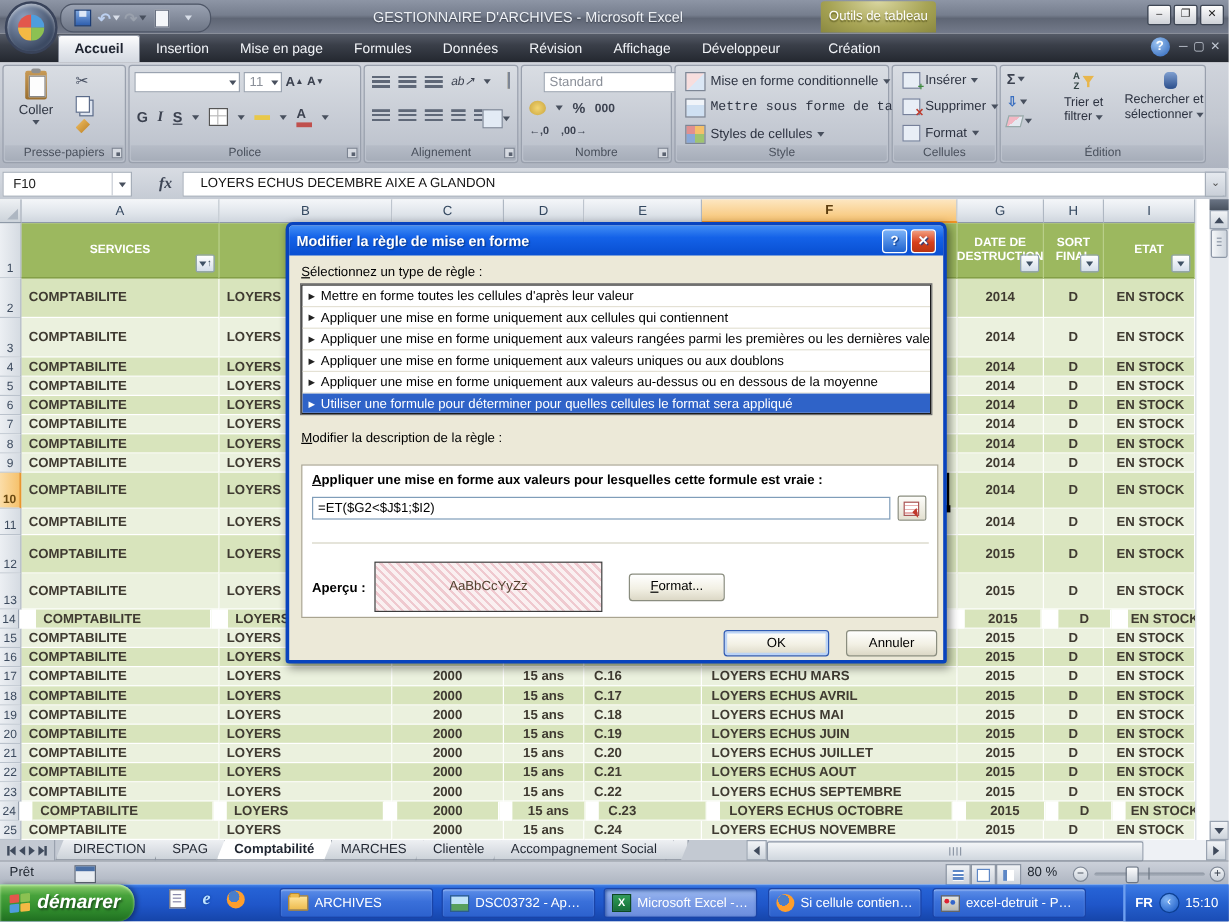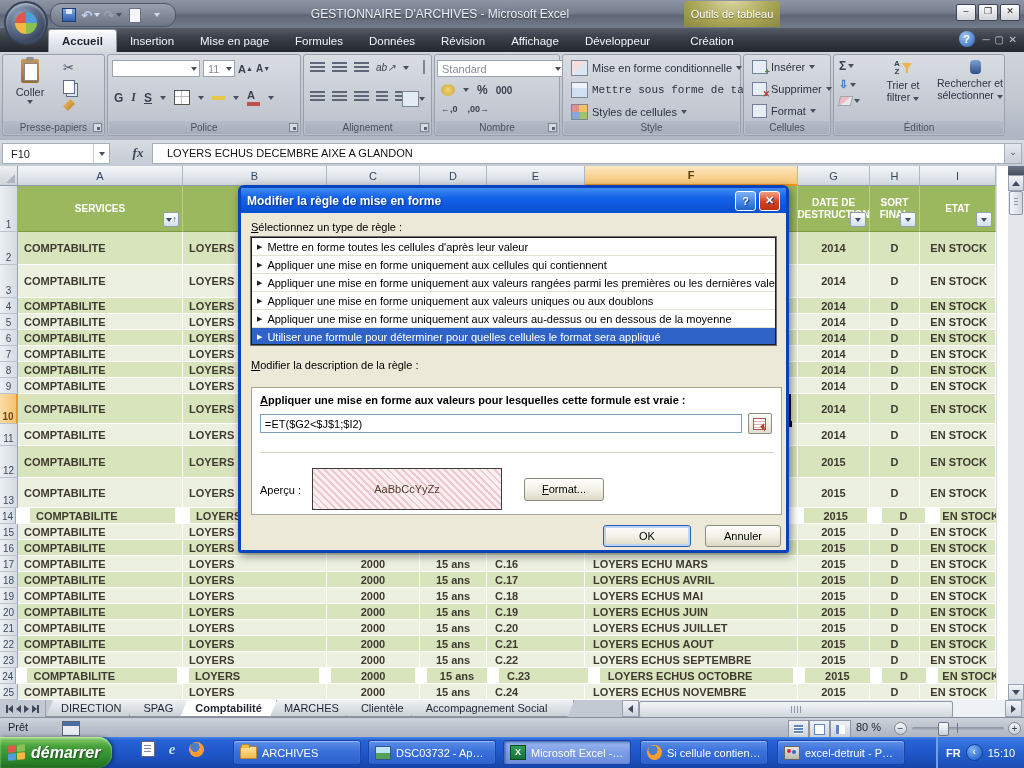--- a/index.html
+++ b/index.html
@@ -154,21 +154,21 @@
   #flabel{position:absolute;left:8px;top:6px;font-weight:bold;color:#000}
   #flabel u{text-decoration:underline}
   #finput{position:absolute;left:8px;top:26px;width:482px;height:19px;border:1px solid #7f9db9;background:#fff;
      line-height:19px;padding-left:4px;font-size:11px;color:#000;box-sizing:border-box}
   #rangebtn{position:absolute;left:496px;top:25px;width:24px;height:21px;background:linear-gradient(180deg,#fdfdfa,#e3e0d0);
      border:1px solid #8a8d7f;border-radius:2px;box-sizing:border-box}
   #rangebtn .grid9{position:absolute;left:4px;top:4px;width:11px;height:10px;background:#fff;border:1px solid #b36;border:1px solid #a55;
      background:repeating-linear-gradient(180deg,#fff 0 2px,#e8b0b0 2px 3px)}
   #rangebtn .rarr{position:absolute;right:3px;bottom:3px;width:0;height:0;border-top:5px solid transparent;border-left:7px solid #c0392b;transform:rotate(45deg)}
   #dsep{position:absolute;left:8px;top:64px;width:514px;height:1px;background:#d5d2c2;box-shadow:0 1px 0 #fff}
-  #aperlbl{position:absolute;left:8px;top:96px;font-weight:normal;color:#000}
+  #aperlbl{position:absolute;left:8px;top:96px;font-weight:bold;color:#000}
   #swatch{position:absolute;left:60px;top:80px;width:190px;height:42px;border:1px solid #3c3c3c;box-sizing:border-box;
      background:repeating-linear-gradient(45deg,#efc9cf 0 2px,#faf0f1 2px 5px);display:flex;align-items:center;justify-content:center;color:#53422f}
   .xpbutton{position:absolute;background:linear-gradient(180deg,#ffffff 0%,#f2f0e4 55%,#dcd8c6 100%);
      border:1px solid #8a8d7f;border-radius:3px;text-align:center;color:#000;font-size:11px;box-sizing:border-box}
   #fmtbtn{left:272px;top:90px;width:80px;height:23px;line-height:21px}
   #fmtbtn u{text-decoration:underline}
   #okbtn{left:362px;top:337px;width:88px;height:22px;line-height:20px;border:1px solid #2f5bb5;box-shadow:inset 0 0 0 2px #bcd4f6}
   #cancelbtn{left:464px;top:337px;width:76px;height:22px;line-height:20px}
 
   
@@ -370,21 +370,21 @@
           <span class="sicon" style="background:#e3ebf5"></span>
           <span class="tri-d"></span>
         </div>
     </div>
     <div class="glabel">Alignement</div>
     <div class="launch"></div>
   </div>
 
   <div class="group" style="left:434px;width:126px">
     <div class="gbody">
-      <div class="rsel" style="position:absolute;left:0;top:3px;width:127px">
+      <div class="rsel" style="position:absolute;left:16px;top:3px;width:127px">
         <span style="flex:1">Standard</span>
           <span class="tri-d"></span>
       </div>
       <div class="flex" style="position:absolute;left:4px;top:26px;gap:8px">
         <span style="width:14px;height:12px;border-radius:50%;background:radial-gradient(circle,#f2d573,#c9a43c);display:inline-block"></span>
         <span class="tri-d"></span>
         <span class="gi">%</span>
         <span class="gi" style="font-size:10px">000</span>
       </div>
       <div class="flex" style="position:absolute;left:4px;top:47px;gap:10px;color:#3c4250;font-size:9px;font-weight:bold">

